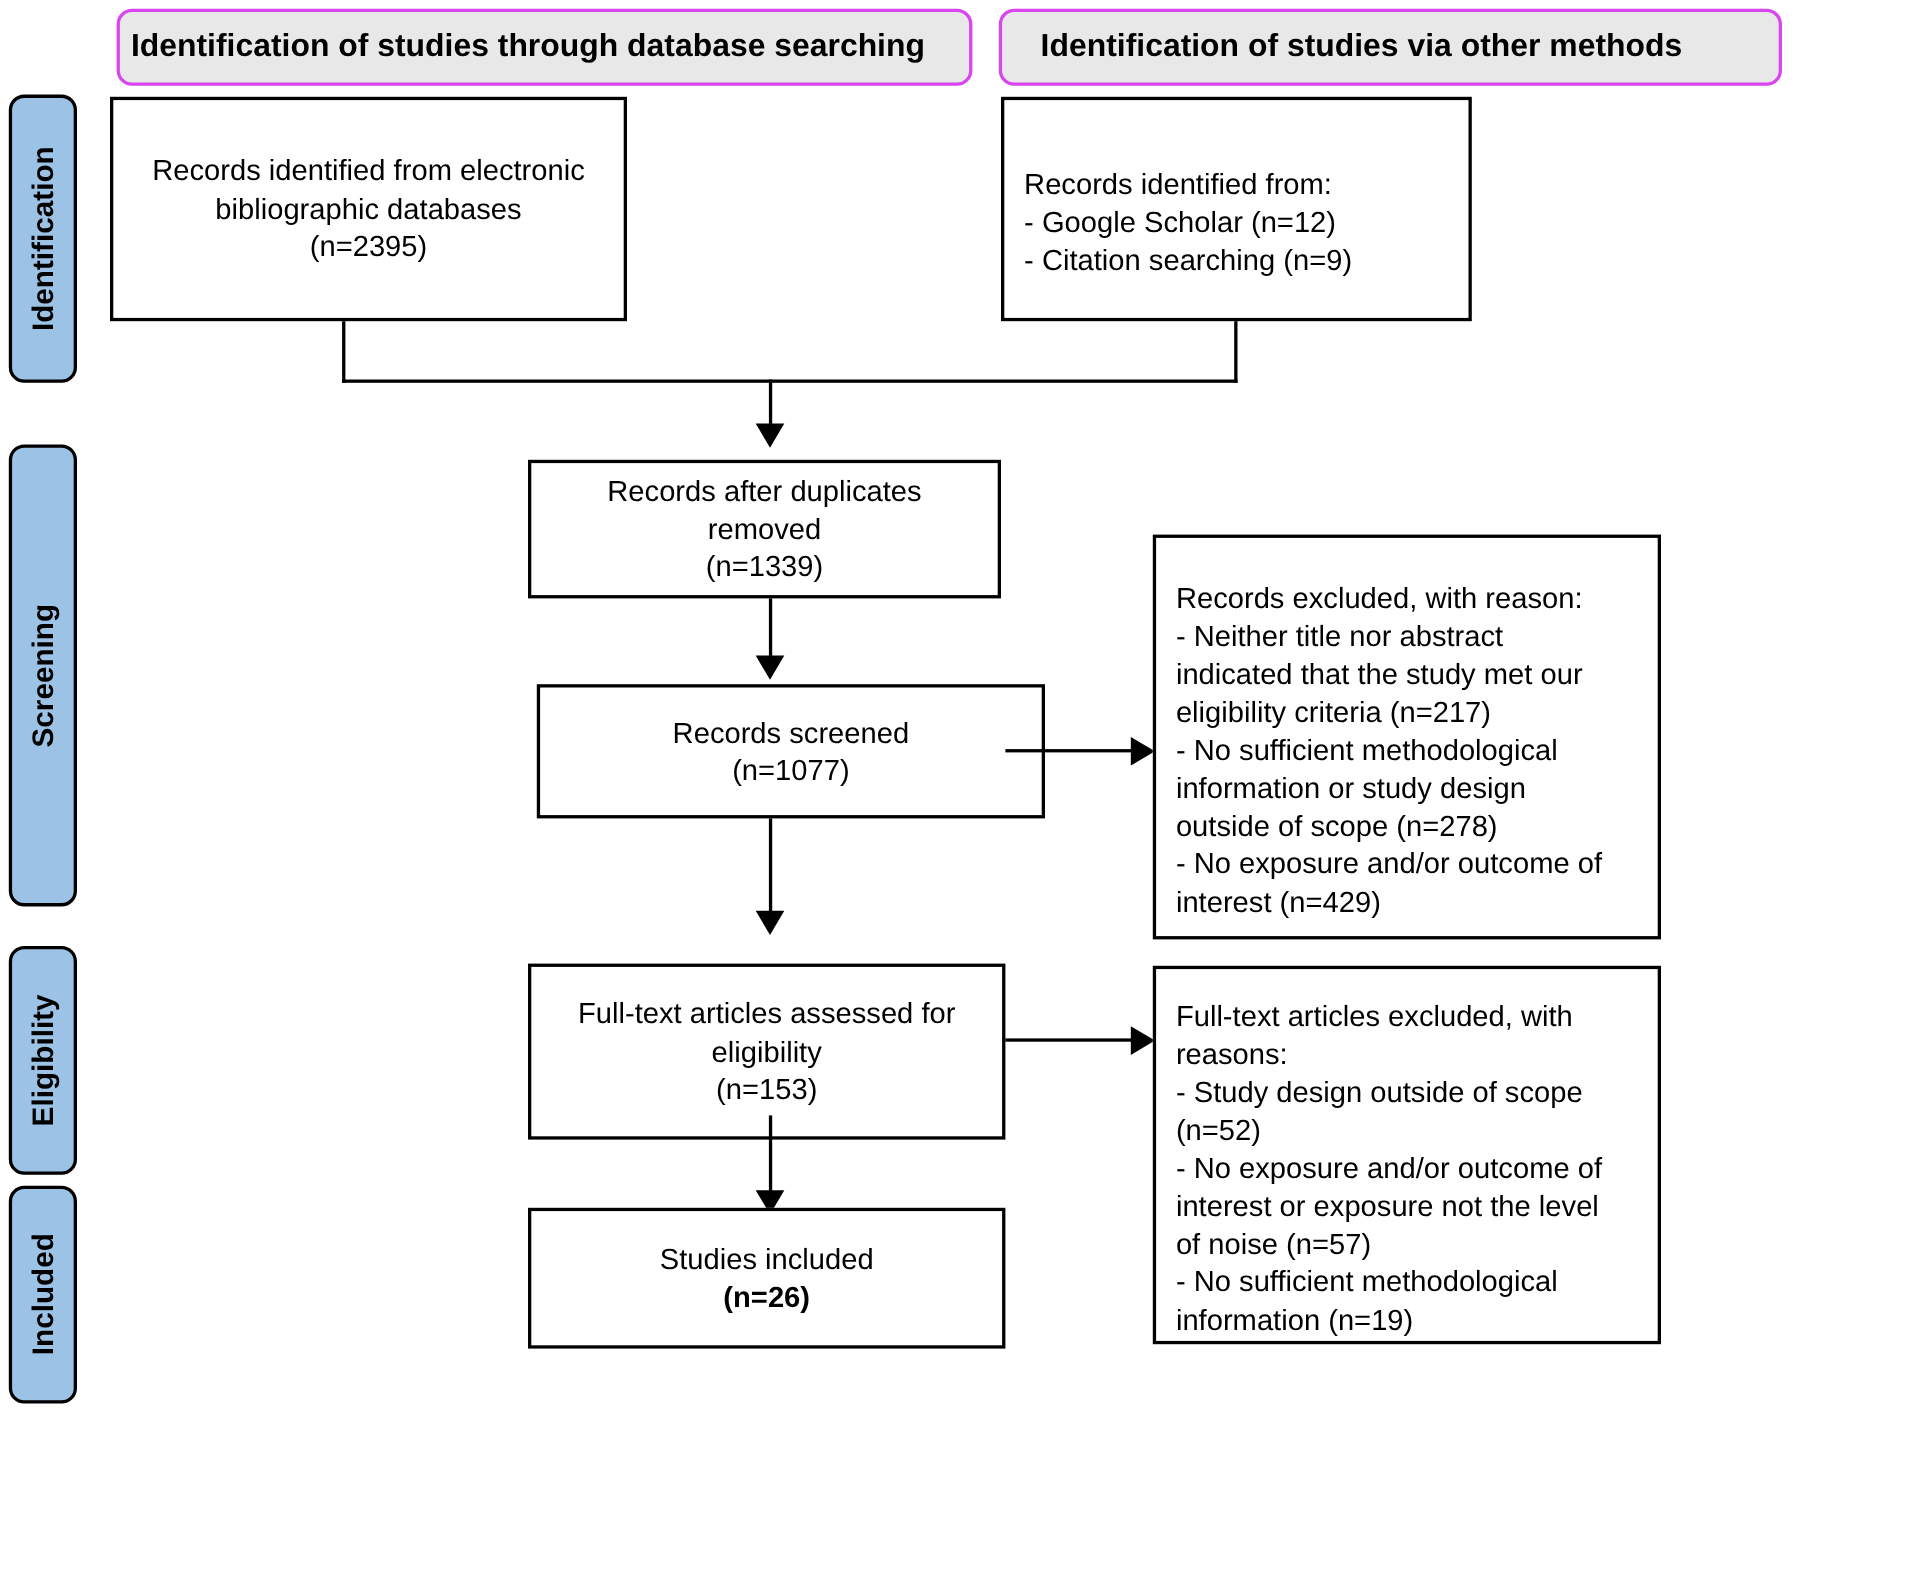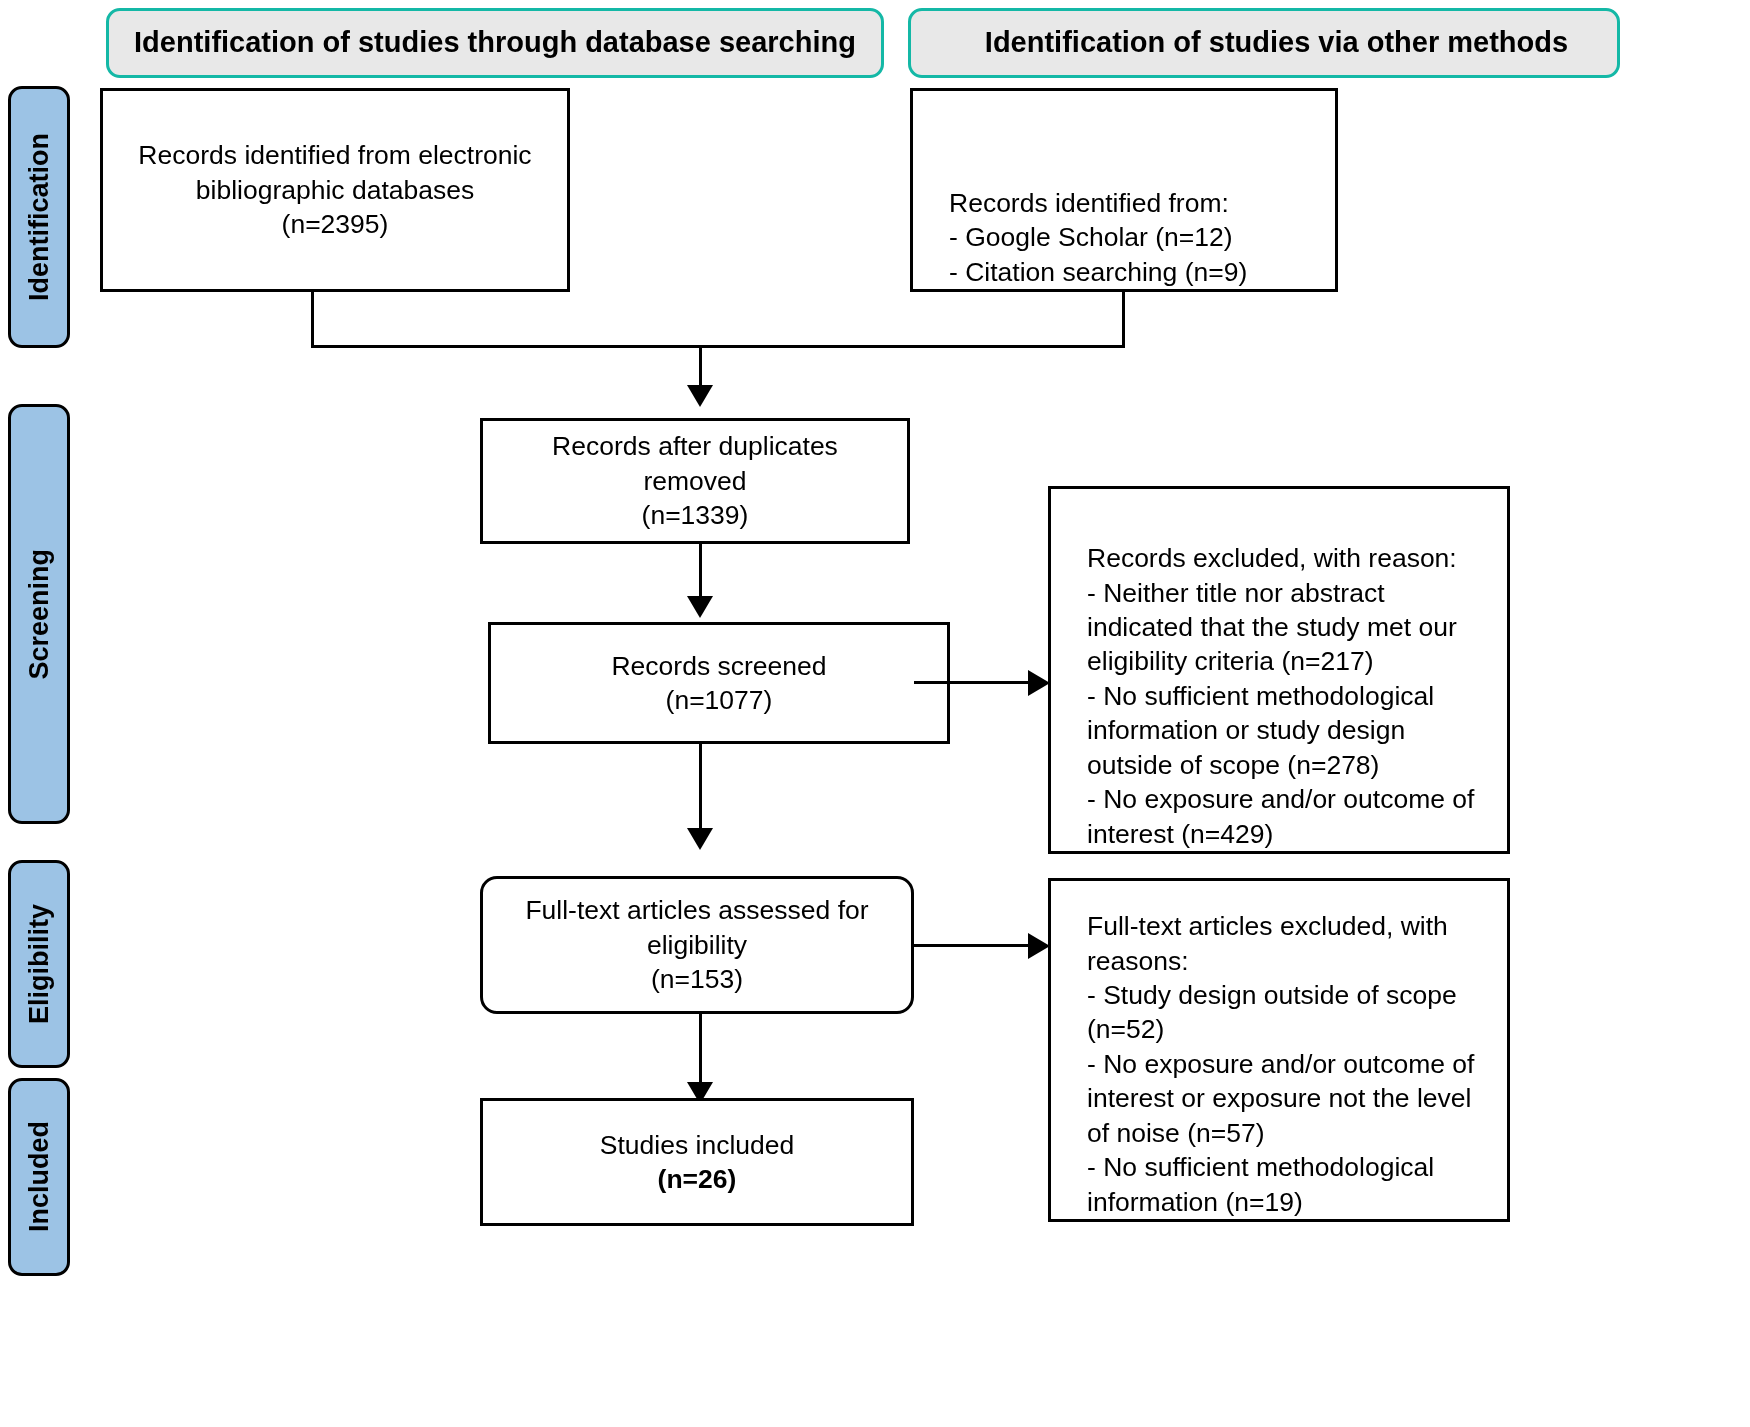--- a/index.html
+++ b/index.html
@@ -40,26 +40,25 @@
     letter-spacing: 0px;
     color: #000000;
     white-space: nowrap;
     line-height: 1;
   }
 
   
   .banner {
     position: absolute;
     background: #E8E8E8;
-    border: 3px solid #14b8a6;
+    border: 3px solid #d946ef;
     border-radius: 14px;
     box-sizing: border-box;
     display: flex;
     align-items: center;
-    justify-content: center;
     text-align: center;
   }
   .banner-text {
     font-weight: bold;
     font-size: 29px;
     color: #000000;
     line-height: 1.15;
     padding: 0 10px;
   }
 
@@ -75,21 +74,21 @@
   }
   .box-inner {
     font-size: 26.5px;
     color: #000000;
     line-height: 1.3;
     width: 100%;
     box-sizing: border-box;
   }
   .center-text { text-align: center; padding: 0 14px; }
   .left-text   { text-align: left; padding: 0 18px; }
-  .box.align-top { align-items: flex-end; padding-left: 18px; }
+  .box.align-top { align-items: center; }
   .box.align-top .box-inner { padding-top: 24px; }
   .bold { font-weight: bold; }
 
   
   .ln {
     position: absolute;
     background: #000000;
   }
   .vline { width: 3px; }
   .hline { height: 3px; }
@@ -194,21 +193,21 @@
       <div>information or study design</div>
       <div>outside of scope (n=278)</div>
       <div>- No exposure and/or outcome of</div>
       <div>interest (n=429)</div>
     </div>
   </div>
 
   <div class="ln vline" style="left:699px; top:744px; height:86px;"></div>
   <div class="arrow-down" style="left:687px; top:828px;"></div>
 
-  <div class="box" style="left:480px; top:876px; width:434px; height:138px;border-radius:17px;">
+  <div class="box" style="left:480px; top:876px; width:434px; height:160px;">
     <div class="box-inner center-text">
       <div>Full-text articles assessed for</div>
       <div>eligibility</div>
       <div>(n=153)</div>
     </div>
   </div>
 
   <div class="ln hline" style="left:914px; top:944px; width:118px;"></div>
   <div class="arrow-right" style="left:1028px; top:933px;"></div>
 

